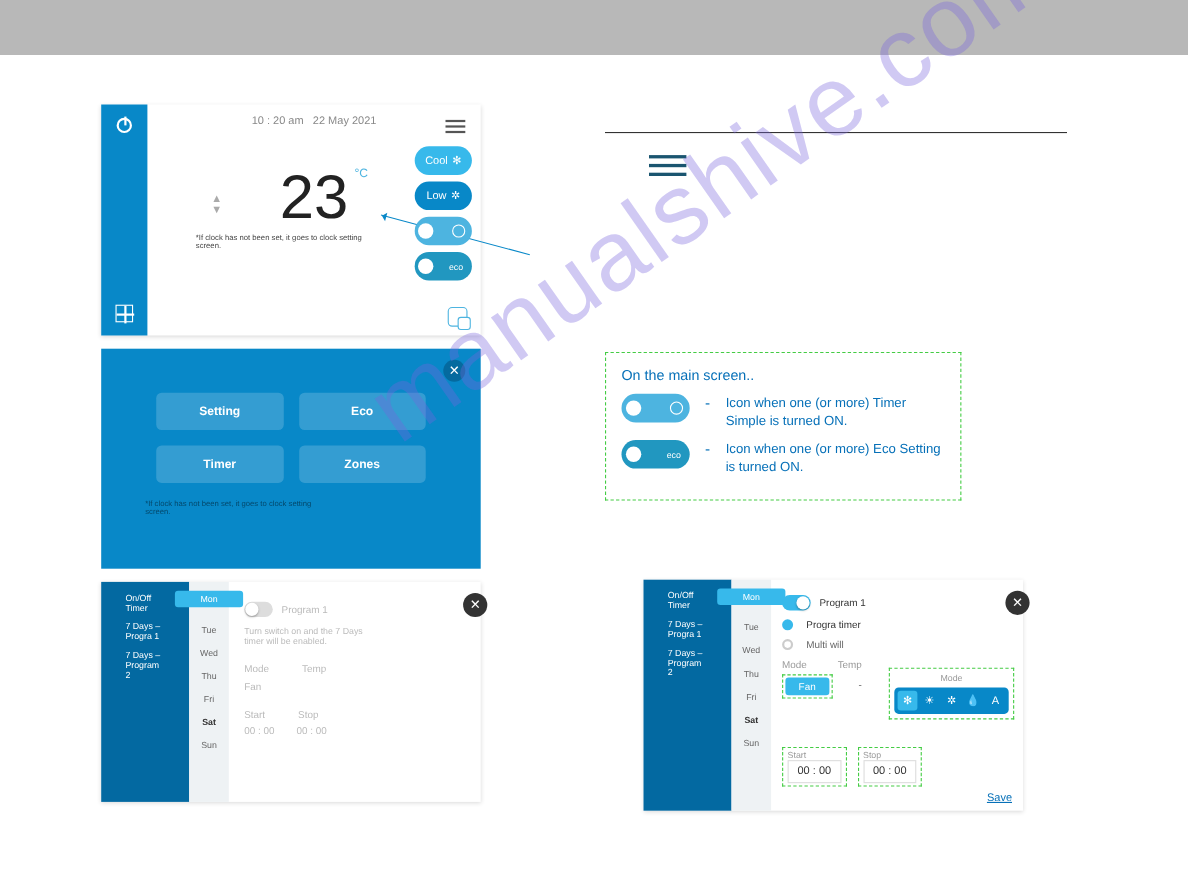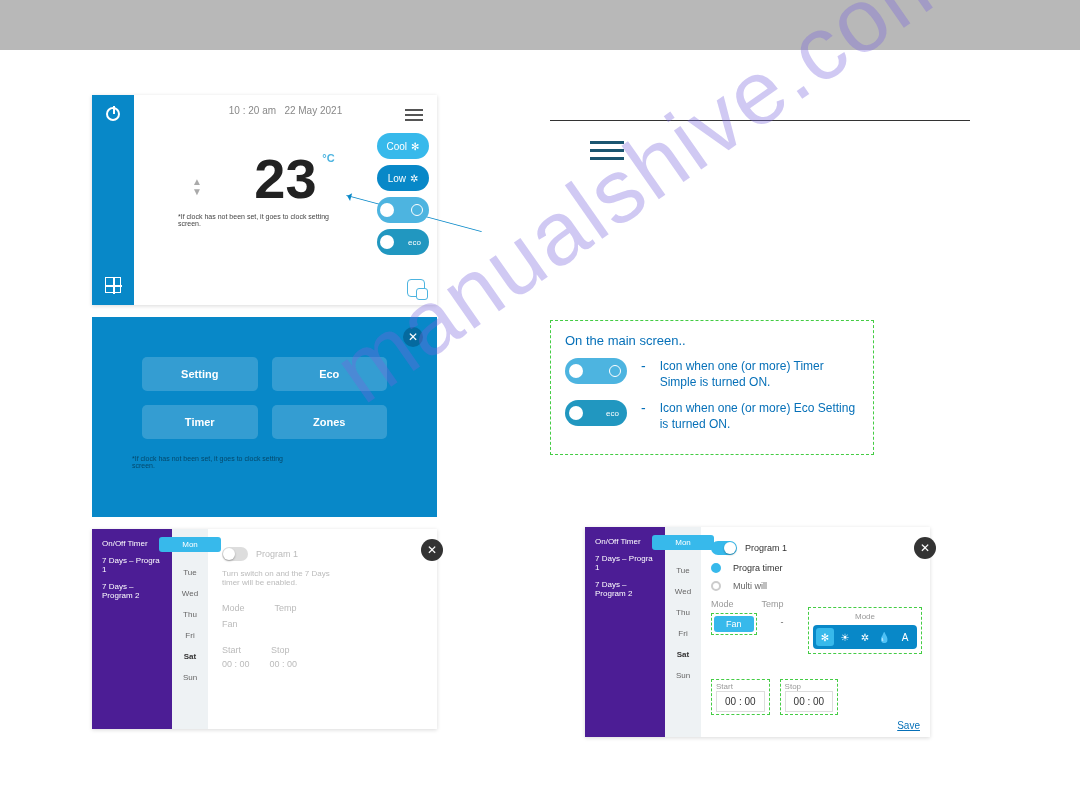--- a/index.html
+++ b/index.html
@@ -21,21 +21,21 @@
   .floor-icon { width: 16px; height: 16px; border: 1.5px solid #fff; position: relative; }
   .floor-icon::after { content:''; position:absolute; left:7px; top:0; width:1.5px; height:16px; background:#fff; }
   .floor-icon::before { content:''; position:absolute; top:7px; left:0; height:1.5px; width:16px; background:#fff; }
   
   .main1 { flex:1; padding: 10px 14px; position: relative; }
   .datetime { text-align: center; font-size: 10px; color: #888; margin-bottom: 4px; }
   .menu-icon { position: absolute; top: 14px; right: 14px; display: flex; flex-direction: column; gap: 3px; }
   .menu-icon span { display:block; width: 18px; height: 2px; background: #555; }
   
   .temp-display { text-align: center; margin-top: 30px; position: relative; }
-  .temp-num { font-size: 56px; font-weight: 700; color: #222; display: inline-block; position: relative; }
+  .temp-num { font-size: 56px; font-weight: 400; color: #222; display: inline-block; position: relative; }
   .temp-c { position: absolute; top: 6px; right: -18px; font-size: 11px; color: #4db4e0; }
   .temp-arrows { position:absolute; left: 58px; top: 82px; color:#aaa; font-size:10px; line-height:10px; }
   .footnote { font-size: 7px; color: #444; text-align: left; margin-top: 2px; margin-left: 30px; width: 160px; }
   
   .mode-btns { position:absolute; right: 8px; top: 38px; display:flex; flex-direction:column; gap:6px; }
   .mode-btn { width: 52px; height: 26px; border-radius: 13px; display:flex; align-items:center; justify-content:center; gap:4px; font-size:10px; color:#fff; }
   .mode-cool { background:#37b9eb; }
   .mode-low { background:#0888c8; }
   .mode-toggle { background:#4db4e0; position:relative; }
   .toggle-knob { width:14px; height:14px; border-radius:50%; background:#fff; position:absolute; left:3px; }
@@ -49,21 +49,21 @@
   
   
   .panel2 { width: 345px; height: 200px; background: #0888c8; margin-top: 12px; position:relative; padding-top:40px; }
   .close-circ { position:absolute; top:10px; right:14px; width:20px; height:20px; border-radius:50%; background:#056a9f; color:#fff; font-size:12px; display:flex; align-items:center; justify-content:center; }
   .menu-grid { display:grid; grid-template-columns: 1fr 1fr; gap:14px; padding: 0 50px; }
   .menu-btn { height:34px; background:rgba(255,255,255,0.18); border-radius:5px; display:flex; align-items:center; justify-content:center; color:#fff; font-size:11px;font-weight:bold; }
   .footnote2 { font-size:7px; color:#04486b; margin:16px 0 0 40px; width:170px; }
   
   
   .panel3 { width: 345px; height: 200px; background:#fff; box-shadow: 0 1px 4px rgba(0,0,0,0.15); margin-top:12px; display:flex; position:relative; }
-  .tside { width:80px; background:#4c1d95; color:#fff; font-size:8px; padding:10px 10px; }
+  .tside { width:80px; background:#0369a1; color:#fff; font-size:8px; padding:10px 22px; }
   .tside div { margin-bottom:8px; }
   .days-col { width:36px; background:#eef2f4; display:flex; flex-direction:column; align-items:center; padding-top:20px; gap:12px; font-size:8px; color:#666; }
   .day-act { background:#37b9eb; color:#fff; padding:3px 23px; border-radius:3px; margin-top:-12px; margin-bottom:4px; }
   .tcontent { flex:1; padding:18px 14px; color:#bbb; font-size:9px; }
   .prog-row { display:flex; align-items:center; gap:8px; margin-bottom:8px; }
   .toggle-off { width:26px; height:14px; border-radius:7px; background:#ddd; position:relative; }
   .toggle-off::after { content:''; position:absolute; width:12px; height:12px; background:#fff; border-radius:50%; top:1px; left:1px; box-shadow:0 1px 2px rgba(0,0,0,0.3); }
   .toggle-on { width:26px; height:14px; border-radius:7px; background:#37b9eb; position:relative; }
   .toggle-on::after { content:''; position:absolute; width:12px; height:12px; background:#fff; border-radius:50%; top:1px; right:1px; box-shadow:0 1px 2px rgba(0,0,0,0.3); }
   .close-dark { position:absolute; top:10px; right:-6px; width:22px; height:22px; border-radius:50%; background:#333; color:#fff; font-size:12px; display:flex; align-items:center; justify-content:center; }

